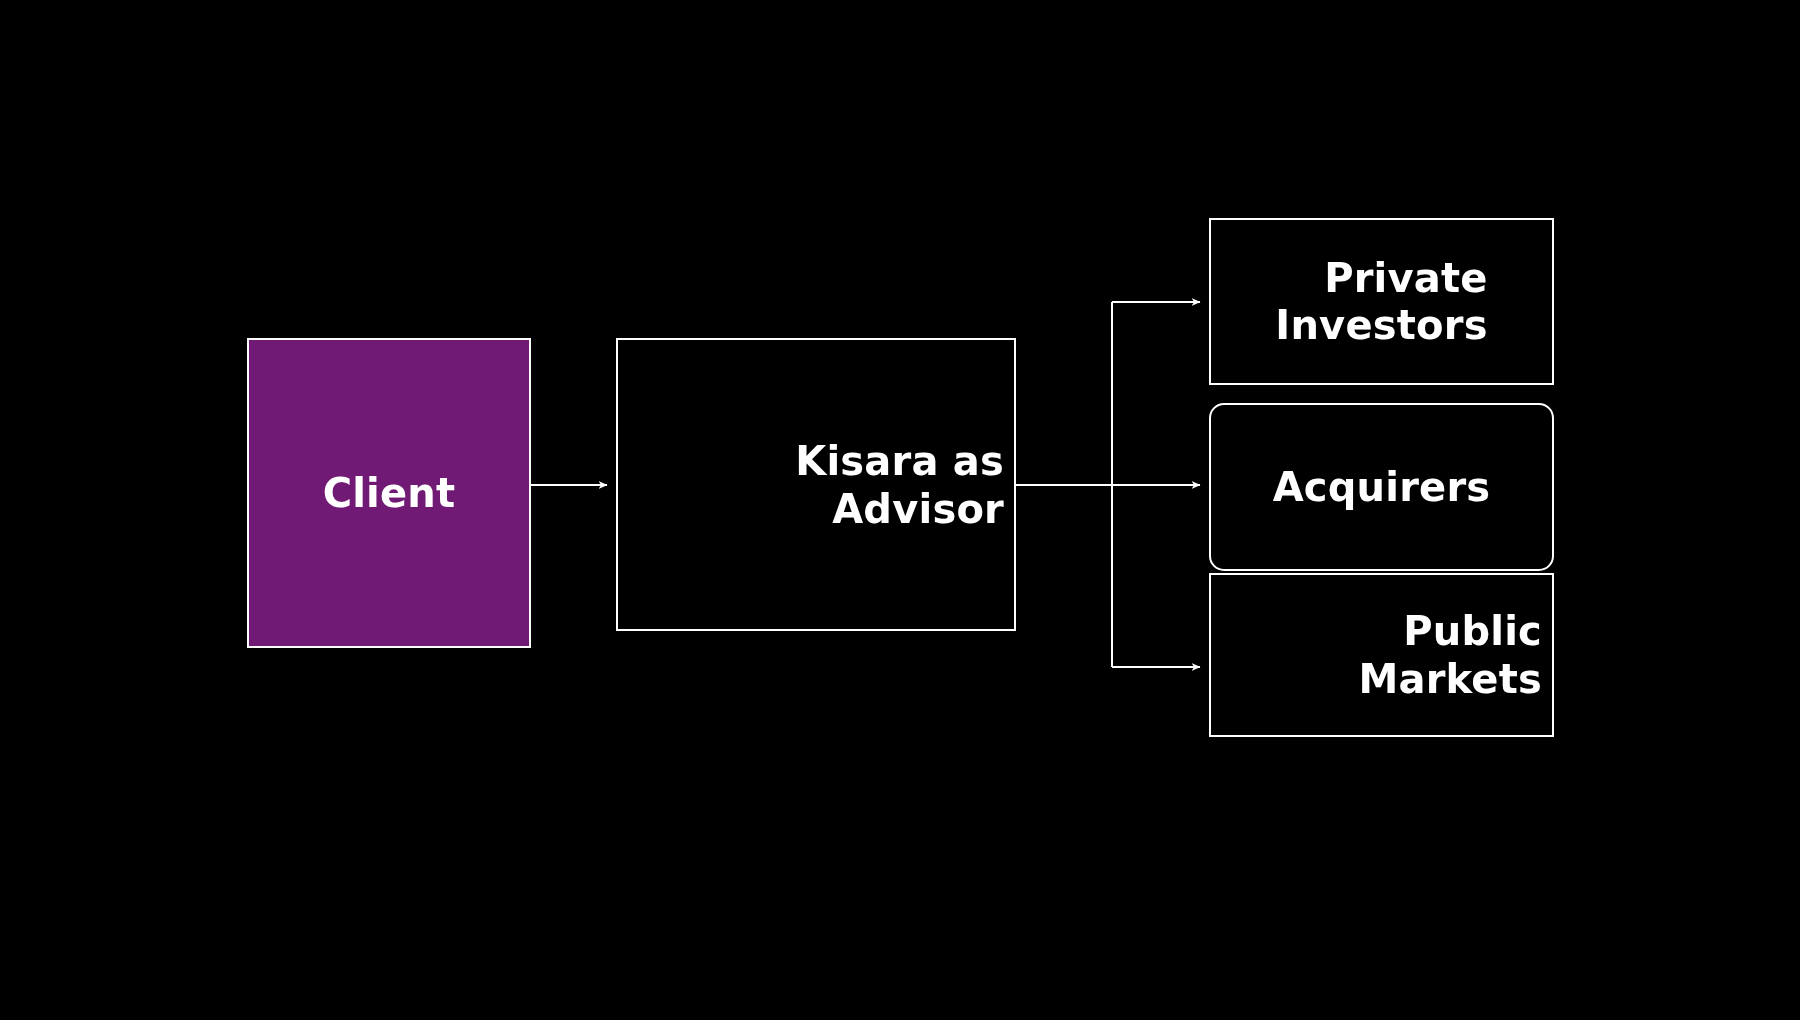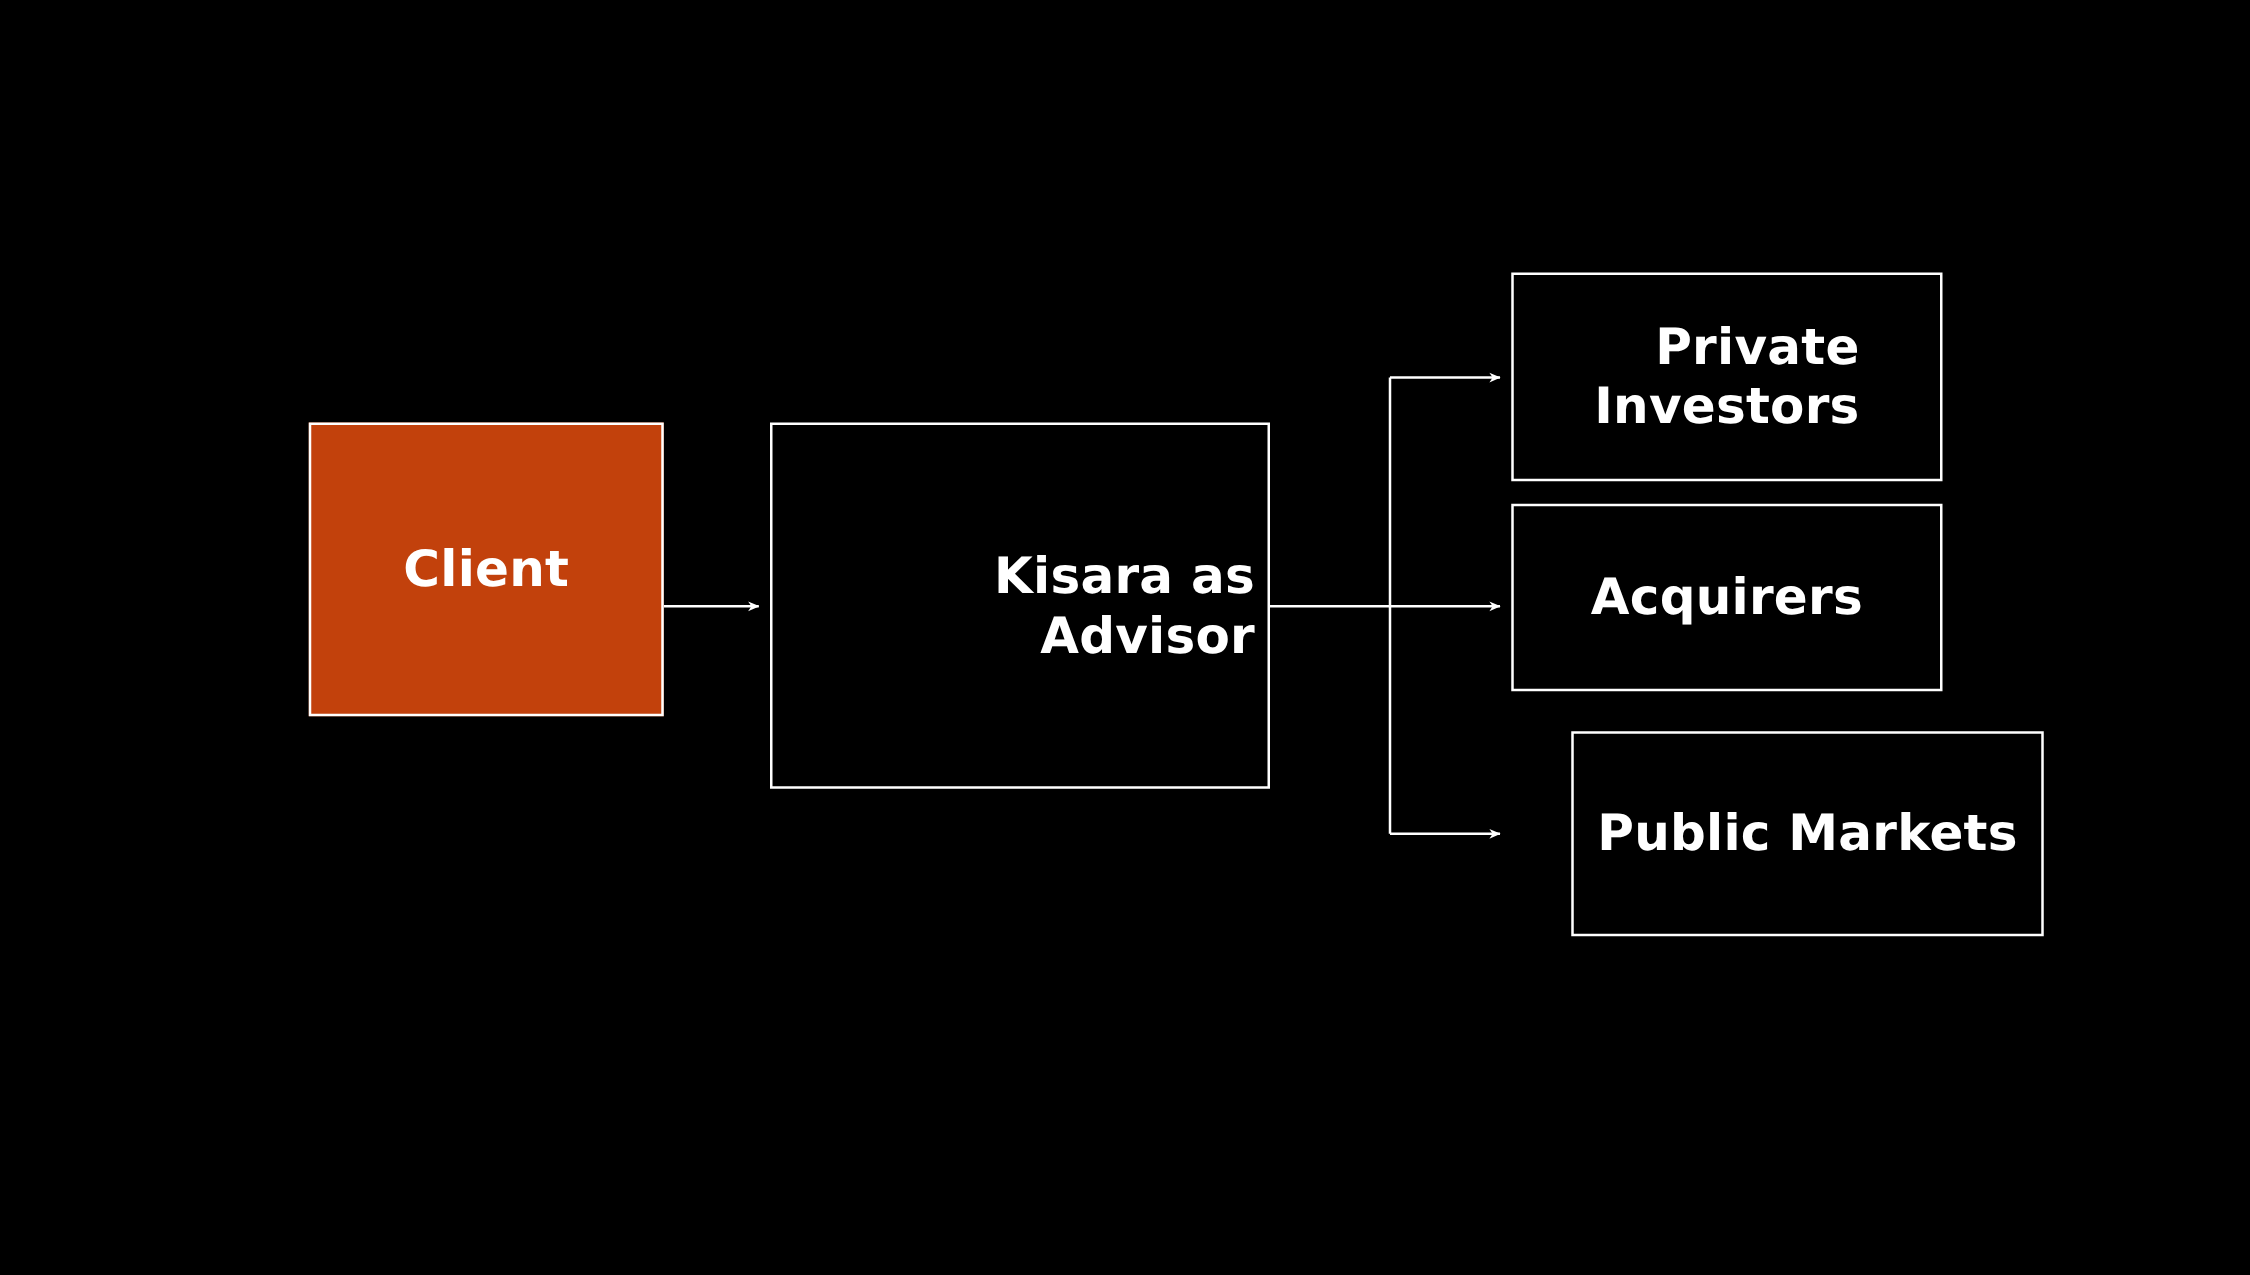--- a/index.html
+++ b/index.html
@@ -70,34 +70,34 @@
 
     <path d="M 1112 302 L 1112 667" stroke="#ffffff" stroke-width="2" fill="none"></path>
 
     <path d="M 1112 302 L 1200 302" stroke="#ffffff" stroke-width="2" fill="none" marker-end="url(#arrowhead)"></path>
 
     <path d="M 1112 485 L 1200 485" stroke="#ffffff" stroke-width="2" fill="none" marker-end="url(#arrowhead)"></path>
 
     <path d="M 1112 667 L 1200 667" stroke="#ffffff" stroke-width="2" fill="none" marker-end="url(#arrowhead)"></path>
   </svg>
 
-  <div class="node-box" style="left: 247px; top: 338px; width: 284px; height: 235px; border-color: rgb(255, 255, 255); border-width: 2px; background: #c2410c;">
+  <div class="node-box" style="left: 247px; top: 338px; width: 284px; height: 310px; border-color: rgb(255, 255, 255); border-width: 2px; background: #701a75;">
     <span class="node-label" style="color: rgb(255, 255, 255);">Client</span>
   </div>
 
   <div class="node-box" style="left: 616px; top: 338px; width: 400px; height: 293px; border-color: rgb(255, 255, 255); border-width: 2px; background: rgb(0, 0, 0);">
     <span class="node-label" style="color: rgb(255, 255, 255);">Kisara as Advisor</span>
   </div>
 
   <div class="node-box" style="left: 1209px; top: 218px; width: 345px; height: 167px; border-color: rgb(255, 255, 255); border-width: 2px; background: rgb(0, 0, 0);">
     <span class="node-label two-line" style="color: rgb(255, 255, 255);">Private
 Investors</span>
   </div>
 
-  <div class="node-box" style="left: 1209px; top: 403px; width: 345px; height: 150px; border-color: rgb(255, 255, 255); border-width: 2px; background: rgb(0, 0, 0);">
+  <div class="node-box" style="left: 1209px; top: 403px; width: 345px; height: 168px; border-color: rgb(255, 255, 255); border-width: 2px; background: rgb(0, 0, 0); border-radius: 15px;">
     <span class="node-label" style="color: rgb(255, 255, 255);">Acquirers</span>
   </div>
 
-  <div class="node-box" style="left: 1209px; top: 585px; width: 378px; height: 164px; border-color: rgb(255, 255, 255); border-width: 2px; background: rgb(0, 0, 0); margin-left: 48px;">
+  <div class="node-box" style="left: 1209px; top: 573px; width: 345px; height: 164px; border-color: rgb(255, 255, 255); border-width: 2px; background: rgb(0, 0, 0);">
     <span class="node-label" style="color: rgb(255, 255, 255);">Public Markets</span>
   </div>
 
 </div>
 
 </body></html>

